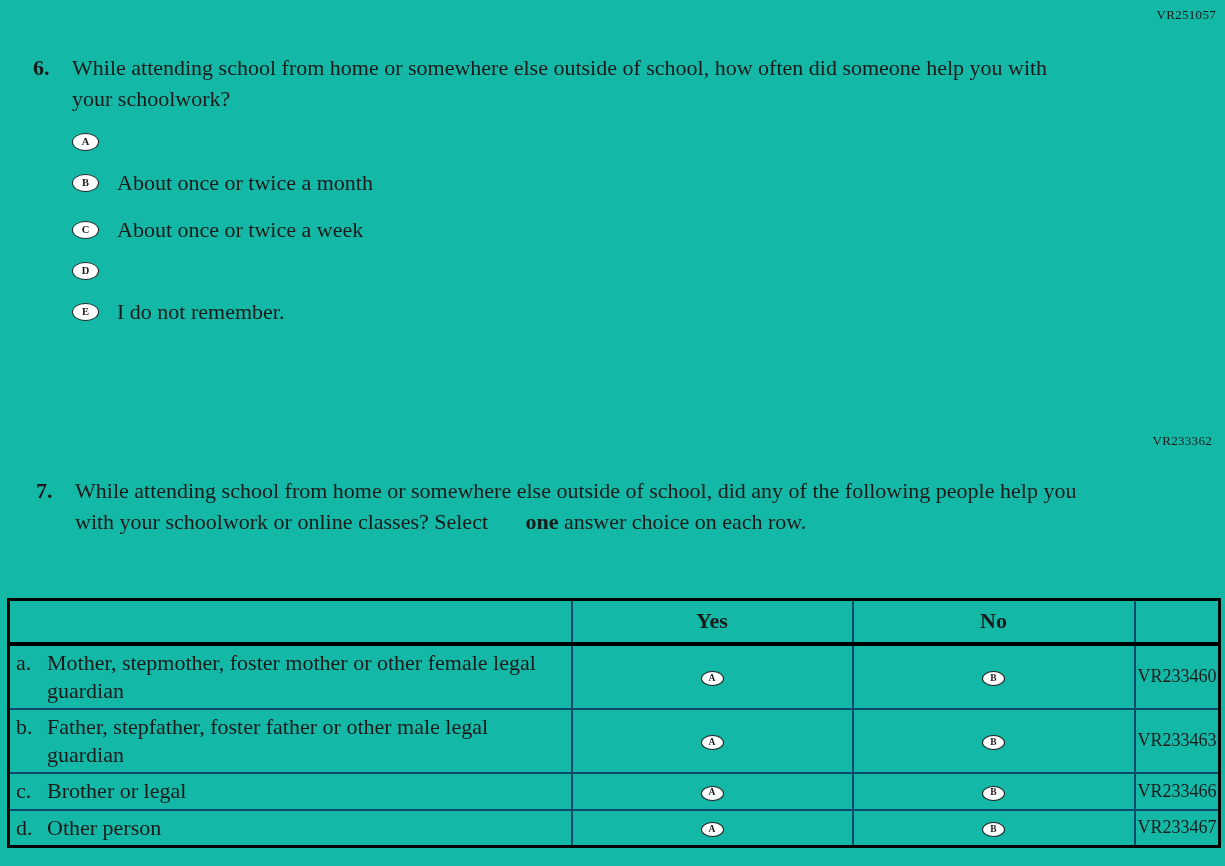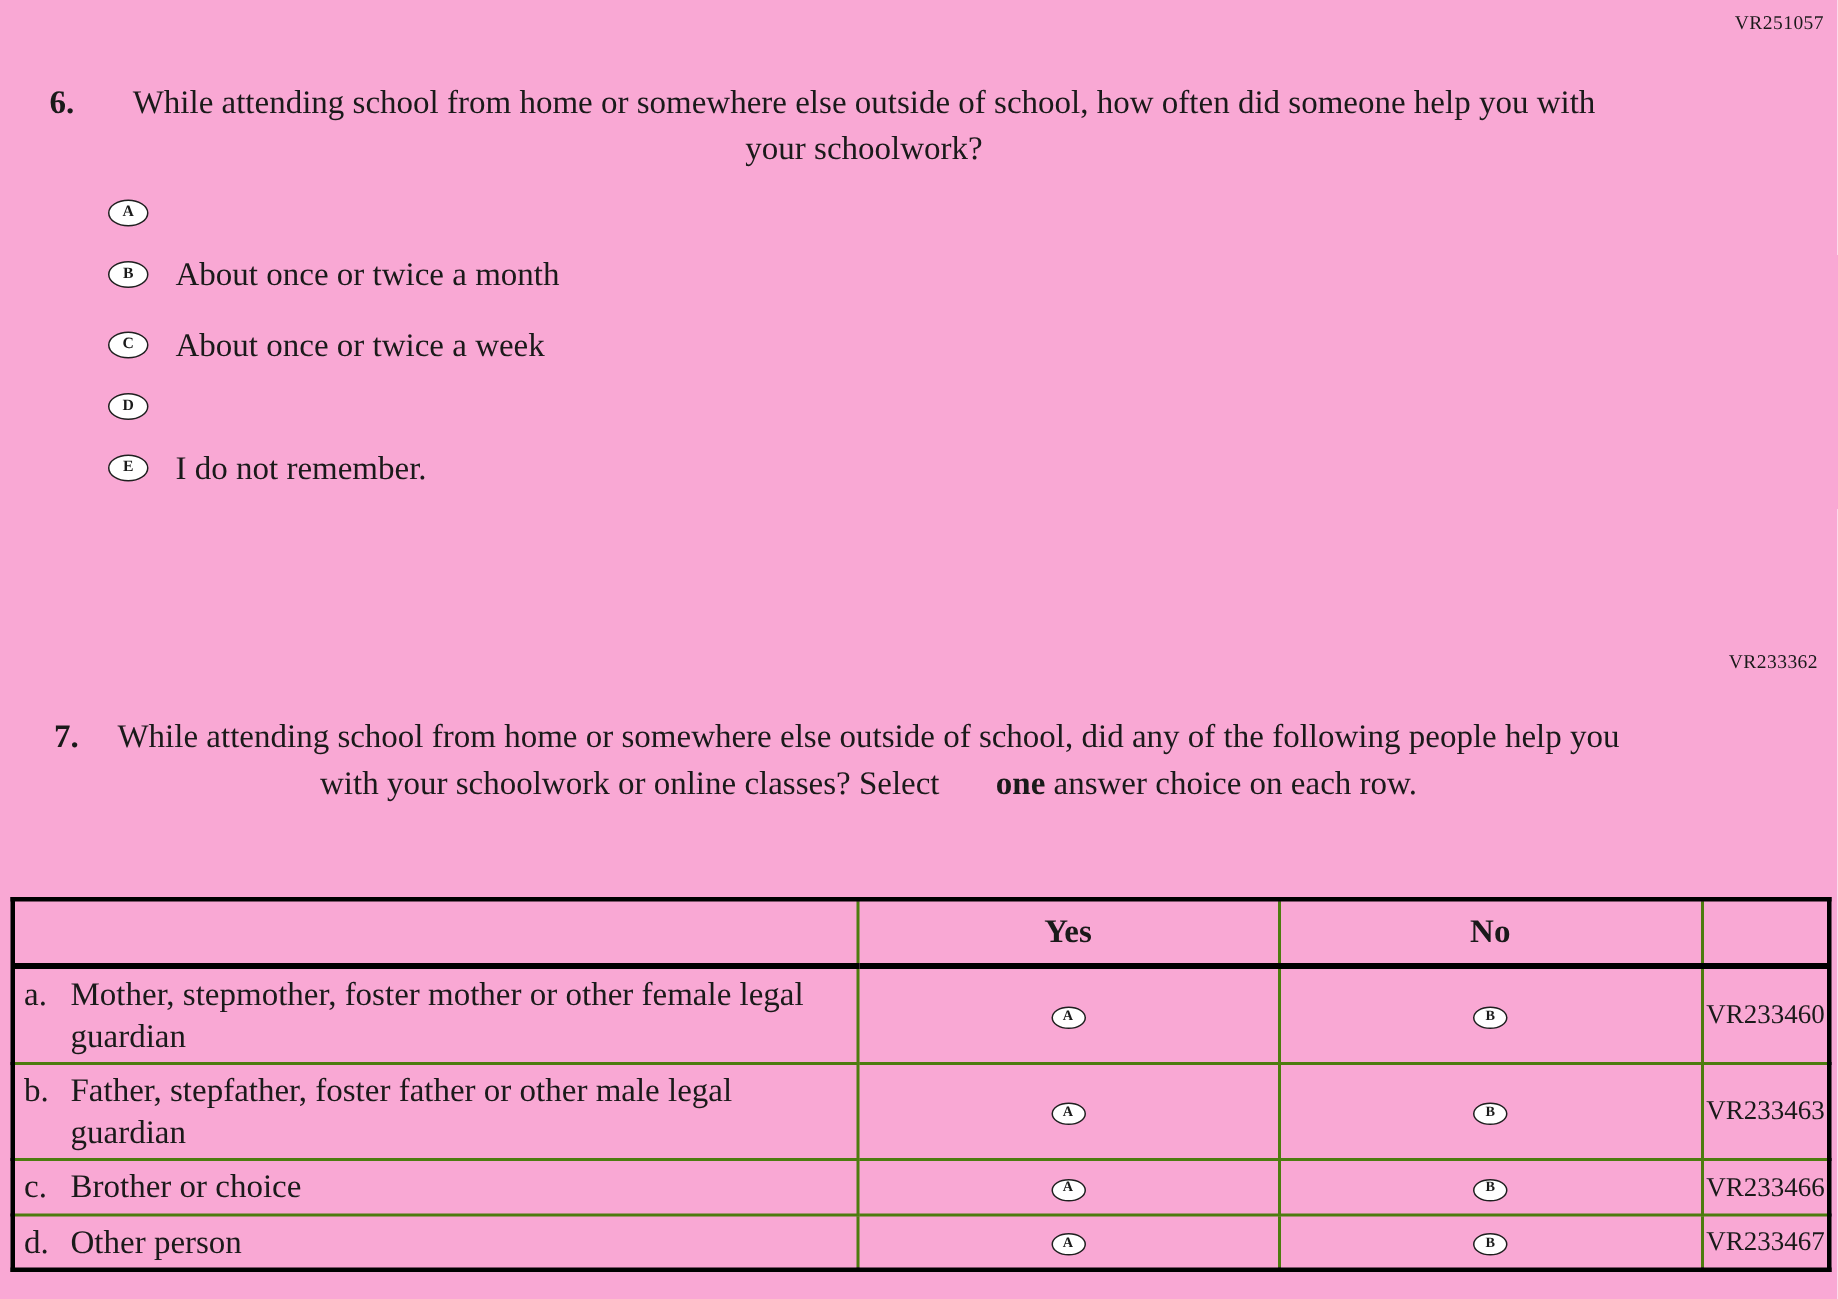--- a/index.html
+++ b/index.html
@@ -5,21 +5,21 @@
   * { margin: 0; padding: 0; box-sizing: border-box; }
   html, body { background: #ffffff; }
   body {
     font-family: "Liberation Serif", "DejaVu Serif", serif;
     color: #1a1a1a;
   }
   .page {
     position: relative;
     width: 1225px;
     height: 866px;
-    background: #f9a8d4;
+    background: #14b8a6;
     overflow: hidden;
   }
 
   
   .form-code {
     position: absolute;
     font-size: 13px;
     letter-spacing: 0.3px;
     color: #1a1a1a;
   }
@@ -34,21 +34,21 @@
   }
   .q6 { top: 52px; left: 33px; width: 1060px; }
   .q7 { top: 475px; left: 36px; width: 1055px; }
   .q-num {
     font-weight: bold;
     font-size: 22px;
     line-height: 31px;
     width: 39px;
     flex: 0 0 39px;
   }
-  .q-body { flex: 1; text-align: center; }
+  .q-body { flex: 1; }
   .q-text {
     font-size: 22px;
     line-height: 31px;
     max-width: 1008px;
   }
   .q-text .bold { font-weight: bold; margin-left: 32px; }
 
   
   .options { margin-top: 19px; }
   .option {
@@ -81,21 +81,21 @@
   .q7-table {
     position: absolute;
     top: 598px;
     left: 7px;
     width: 1211px;
     border-collapse: collapse;
     table-layout: fixed;
     border: 3px solid #000;
   }
   .q7-table th, .q7-table td {
-    border: 2px solid #4d7c0f;
+    border: 2px solid #0c4a6e;
   }
   .q7-table thead th {
     height: 44px;
     font-size: 22px;
     font-weight: bold;
     text-align: center;
     vertical-align: middle;
     border-bottom: 4px solid #000;
   }
   .q7-table td { vertical-align: middle; }
@@ -201,21 +201,21 @@
           </div>
         </td>
         <td class="cell-choice"><span class="bubble">A</span></td>
         <td class="cell-choice"><span class="bubble">B</span></td>
         <td class="cell-code">VR233463</td>
       </tr>
       <tr class="row-short">
         <td class="cell-label">
           <div class="label-wrap">
             <span class="row-prefix">c.</span>
-            <span class="row-text">Brother or choice</span>
+            <span class="row-text">Brother or legal</span>
           </div>
         </td>
         <td class="cell-choice"><span class="bubble">A</span></td>
         <td class="cell-choice"><span class="bubble">B</span></td>
         <td class="cell-code">VR233466</td>
       </tr>
       <tr class="row-short">
         <td class="cell-label">
           <div class="label-wrap">
             <span class="row-prefix">d.</span>

